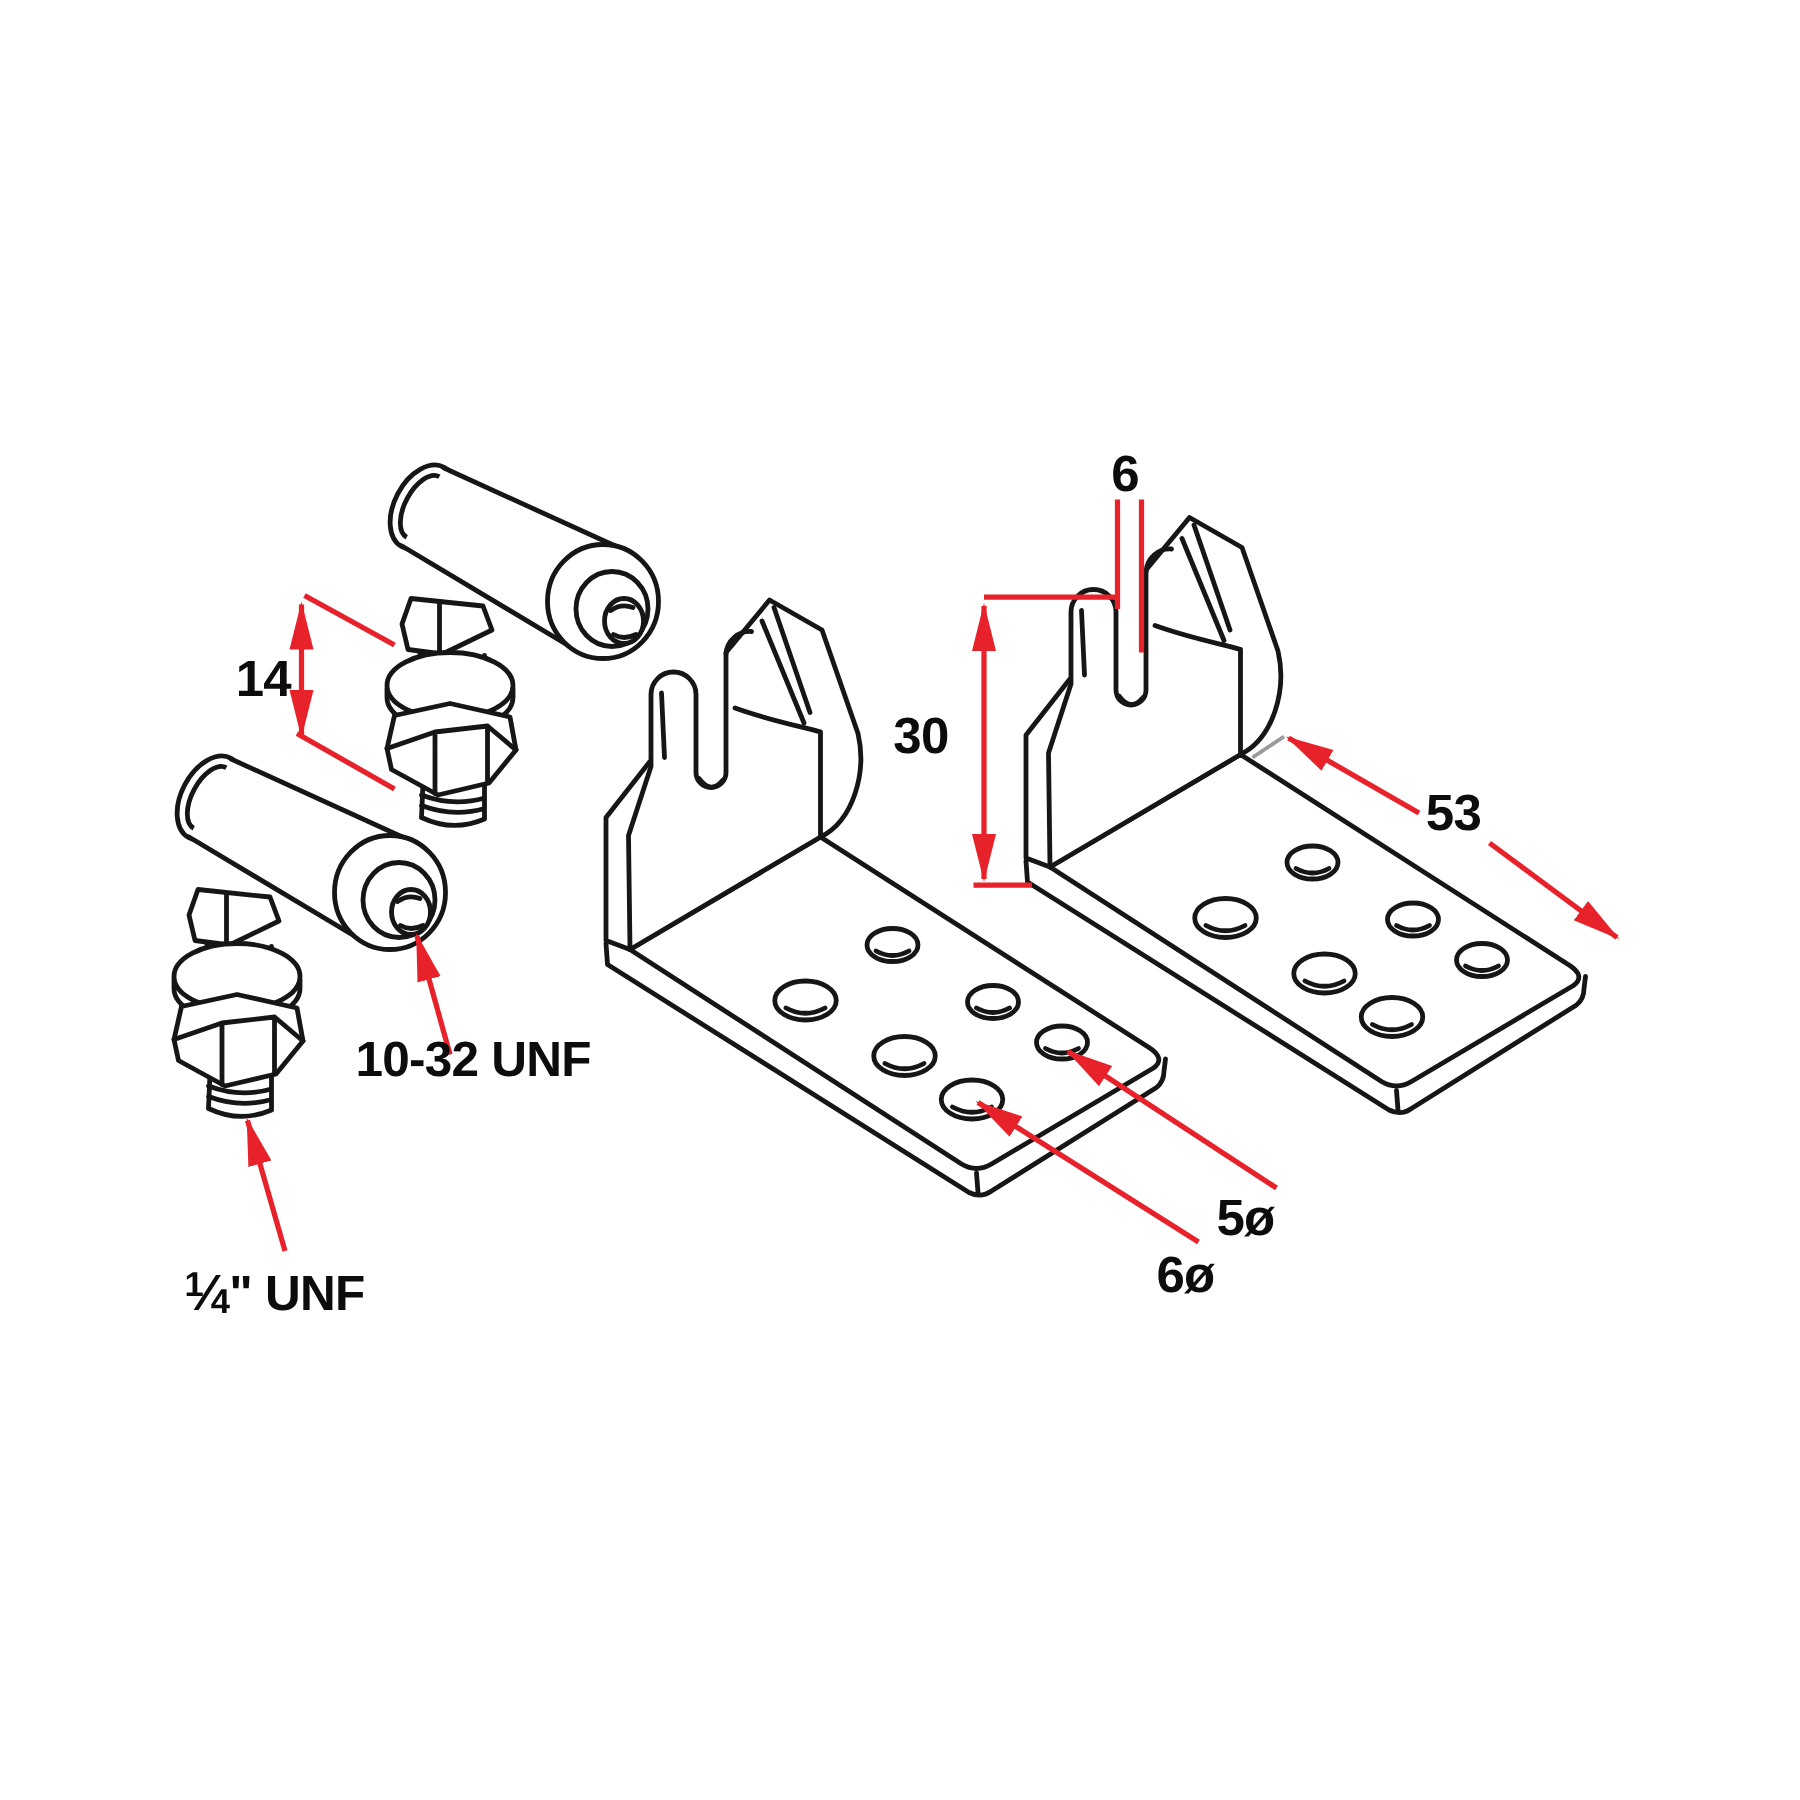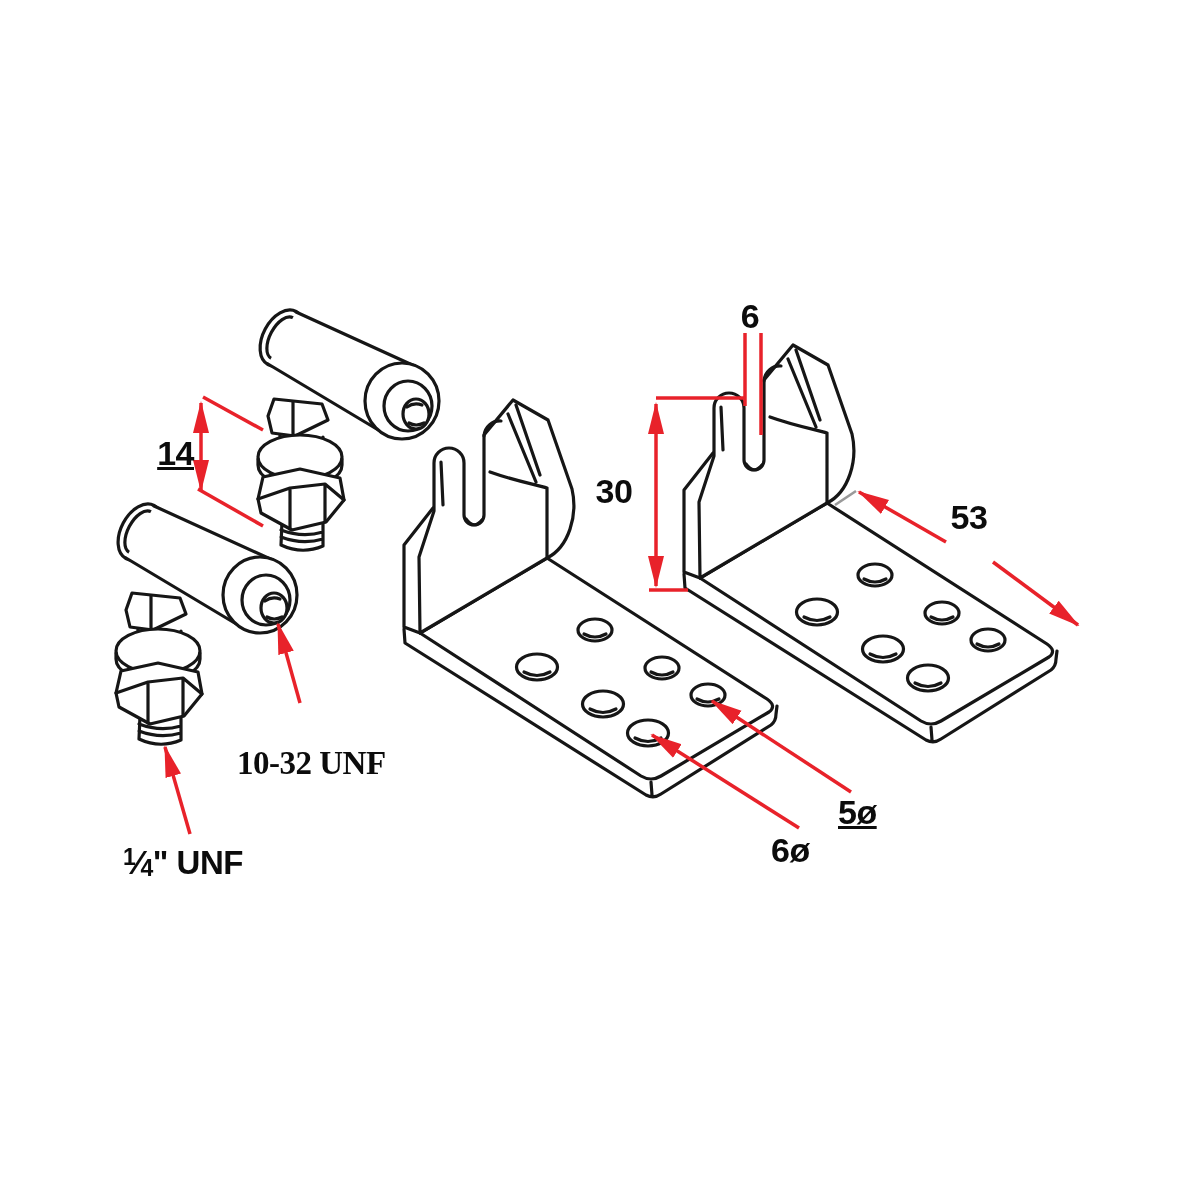--- a/index.html
+++ b/index.html
@@ -7,27 +7,27 @@
     position:relative; width:1200px; height:1200px;
     background:#ffffff; overflow:hidden;
     font-family:"Liberation Sans", sans-serif;
   }
   .stage svg { position:absolute; left:0; top:0; }
   .lbl {
     position:absolute;
     font-weight:bold; font-size:34px; line-height:1;
     letter-spacing:-0.5px; color:#0c0c0c; white-space:nowrap;
   }
-  #lab-14      { left:130px; top:436px; width:64px; text-align:right;text-decoration:underline; }
+  #lab-14      { left:130px; top:436px; width:64px; text-align:right; }
   #lab-6       { left:726px; top:299px; width:48px; text-align:center; }
   #lab-30      { left:584px; top:474px; width:60px; text-align:center; }
-  #lab-53      { left:938px; top:500px; width:62px; text-align:center; }
-  #lab-5dia    { left:838px; top:795px;text-decoration:underline; }
+  #lab-53      { left:938px; top:525px; width:62px; text-align:center; }
+  #lab-5dia    { left:811px; top:795px; }
   #lab-6dia    { left:771px; top:833px;text-align:center; }
-  #lab-1032    { left:237px; top:747px; font-size:33px;font-family:Liberation Serif, serif; }
+  #lab-1032    { left:237px; top:689px; font-size:33px; }
   #lab-quarter { left:123px; top:845px; font-size:33px; }
   .fr-num   { font-size:23px; position:relative; top:-9px; }
   .fr-slash { font-size:34px; }
   .fr-den   { font-size:23px; position:relative; top:2px; }
 </style>
 </head>
 <body>
 
 <div class="stage">
 

